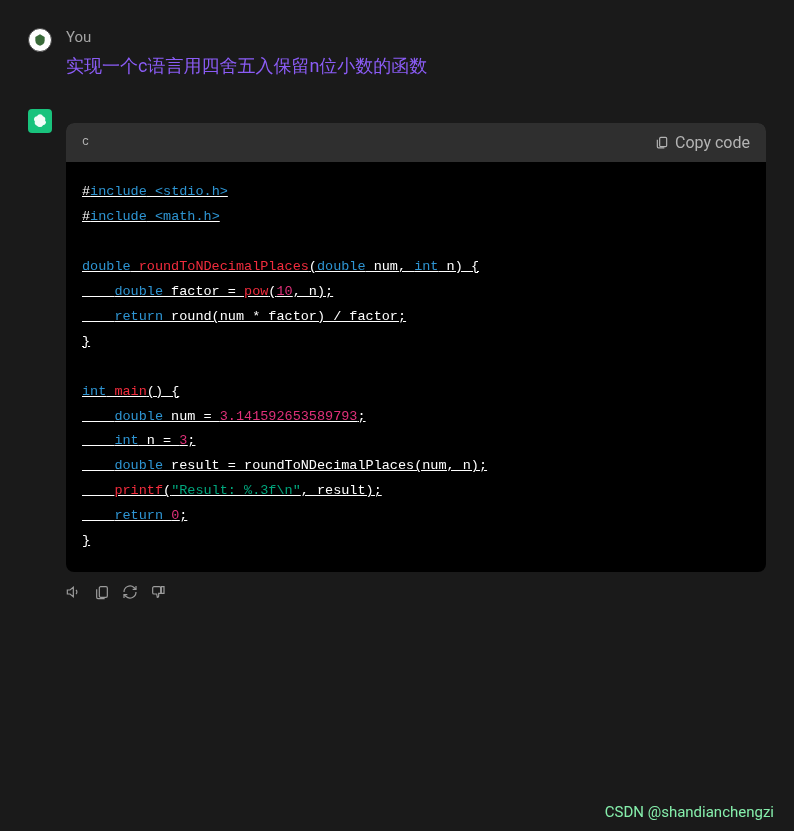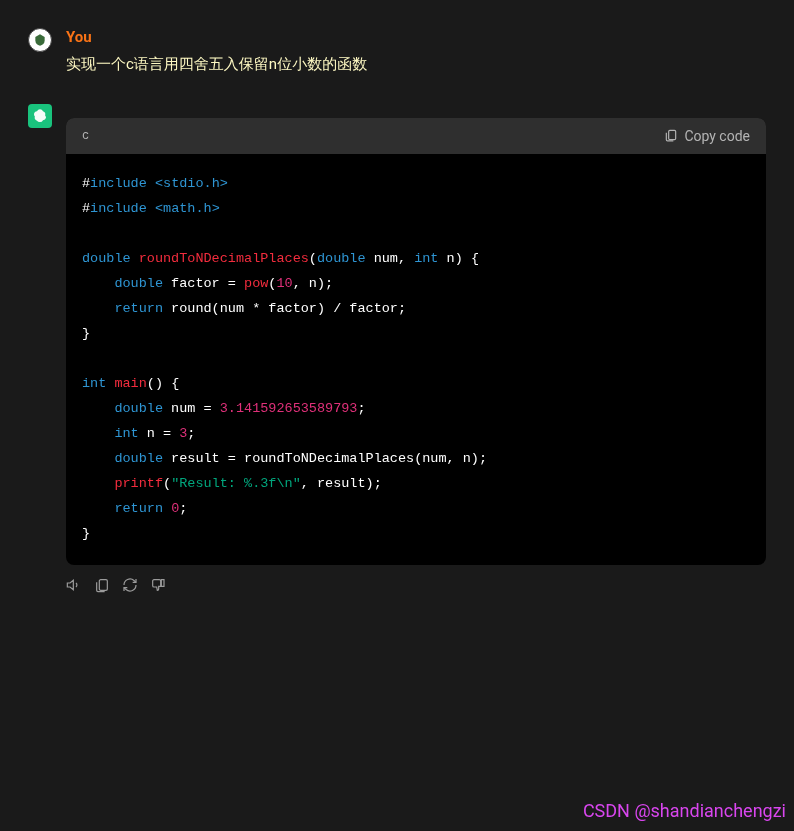--- a/index.html
+++ b/index.html
@@ -49,29 +49,29 @@
     }
     .avatar-gpt svg {
       width: 16px;
       height: 16px;
     }
     .message-content {
       flex: 1;
       min-width: 0;
     }
     .sender-name {
-      font-weight: 700;
+      font-weight: 400;
       font-size: 15px;
       margin-bottom: 6px;
-      color: #f97316;
+      color: #a3a3a3;
     }
     .text-line {
-      font-size: 15px;
+      font-size: 18px;
       line-height: 1.6;
-      color: #fef9c3;
+      color: #8b5cf6;
     }
     .code-block {
       margin-top: 14px;
       border-radius: 8px;
       overflow: hidden;
       background: #000;
     }
     .code-header {
       background: #2f2f2f;
       padding: 10px 16px;
@@ -79,38 +79,39 @@
       justify-content: space-between;
       align-items: center;
       font-size: 12px;
       color: #b4b4b4;
     }
     .code-lang {
       font-family: "Courier New", monospace;
     }
     .copy-btn {
       display: flex;
-      align-items: flex-start;
+      align-items: center;
       gap: 6px;
       cursor: pointer;
       color: #b4b4b4;
-      font-size: 14px;
+      font-size: 16px;
     }
     .copy-btn svg {
       width: 14px;
       height: 14px;
     }
     .code-body {
       padding: 18px 16px;
       font-family: "Courier New", Consolas, monospace;
       font-size: 13.5px;
       line-height: 1.85;
       overflow-x: auto;
       white-space: pre;
       color: #fff;
+      text-decoration: underline;
     }
     .tok-preproc { color: #fff; }
     .tok-keyword { color: #2e95d3; }
     .tok-include-path { color: #2e95d3; }
     .tok-type { color: #2e95d3; }
     .tok-func { color: #f22c3d; }
     .tok-number { color: #df3079; }
     .tok-string { color: #00a67d; }
     .tok-punct { color: #fff; }
     .tok-ident { color: #fff; }
@@ -132,23 +133,23 @@
       color: #9b9b9b;
     }
     .action-icon {
       width: 16px;
       height: 16px;
       cursor: pointer;
     }
     .watermark {
       position: absolute;
       bottom: 10px;
-      right: 8px;
-      color: #d946ef;
-      font-size: 18px;
+      right: 20px;
+      color: #86efac;
+      font-size: 15px;
     }
   </style>
 </head>
 <body>
 
 <div class="conversation">
   <div class="message">
     <div class="avatar avatar-user">
       <svg viewBox="0 0 24 24" fill="#3a6b3a">
           <path d="M12 2L4 7v6c0 5 3.5 8 8 9 4.5-1 8-4 8-9V7l-8-5z"></path>

